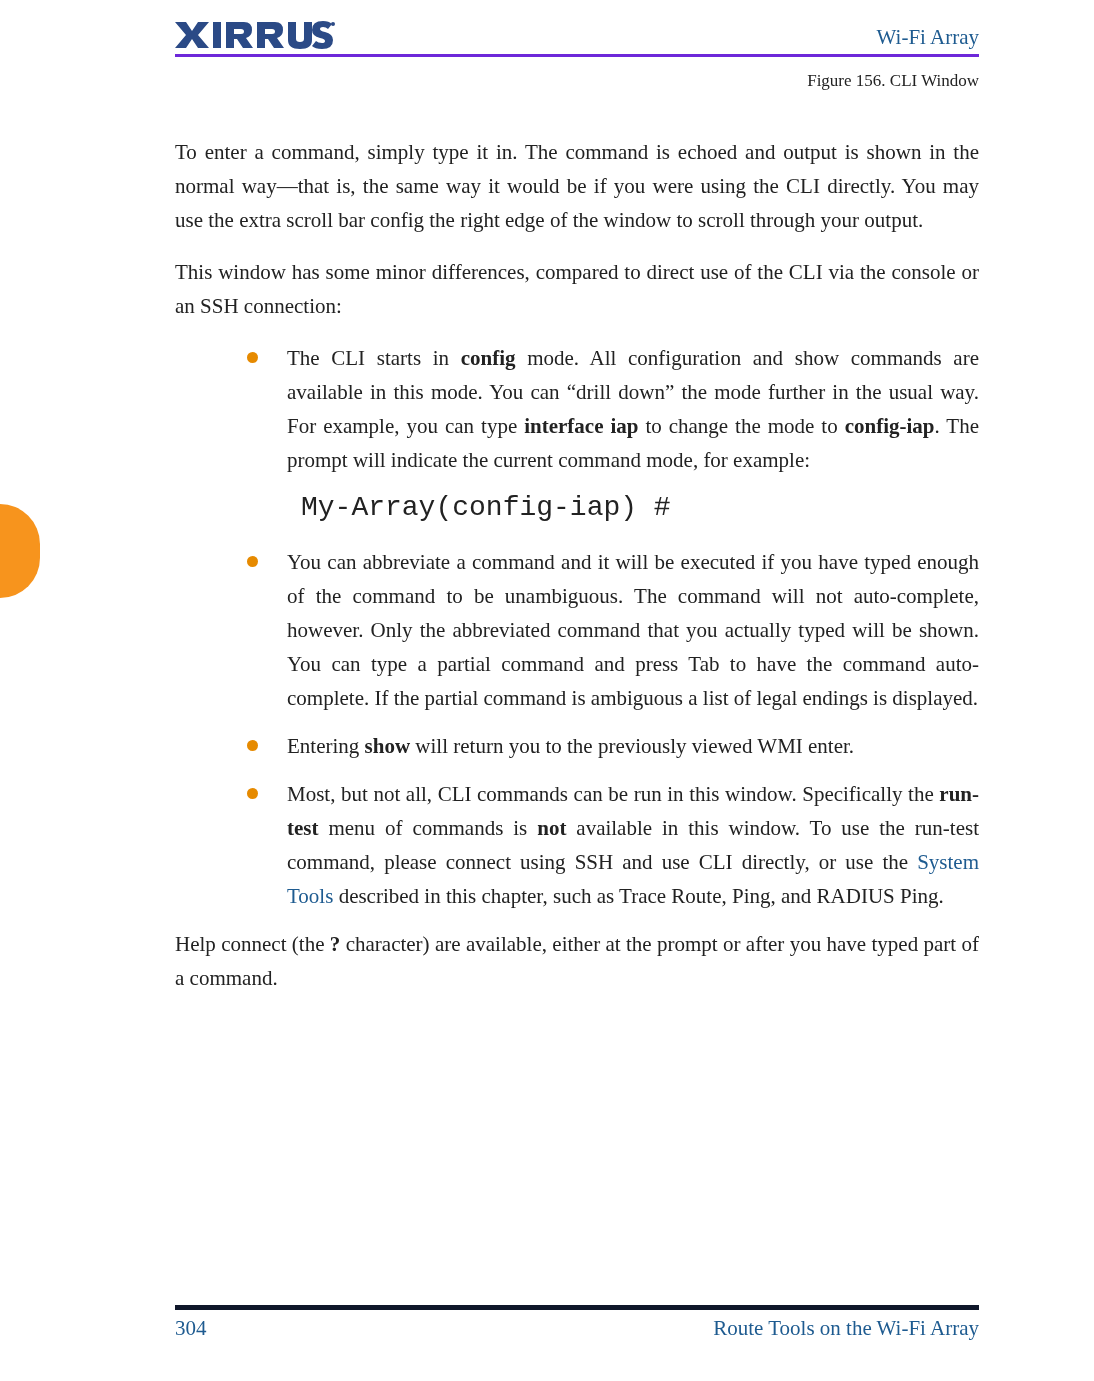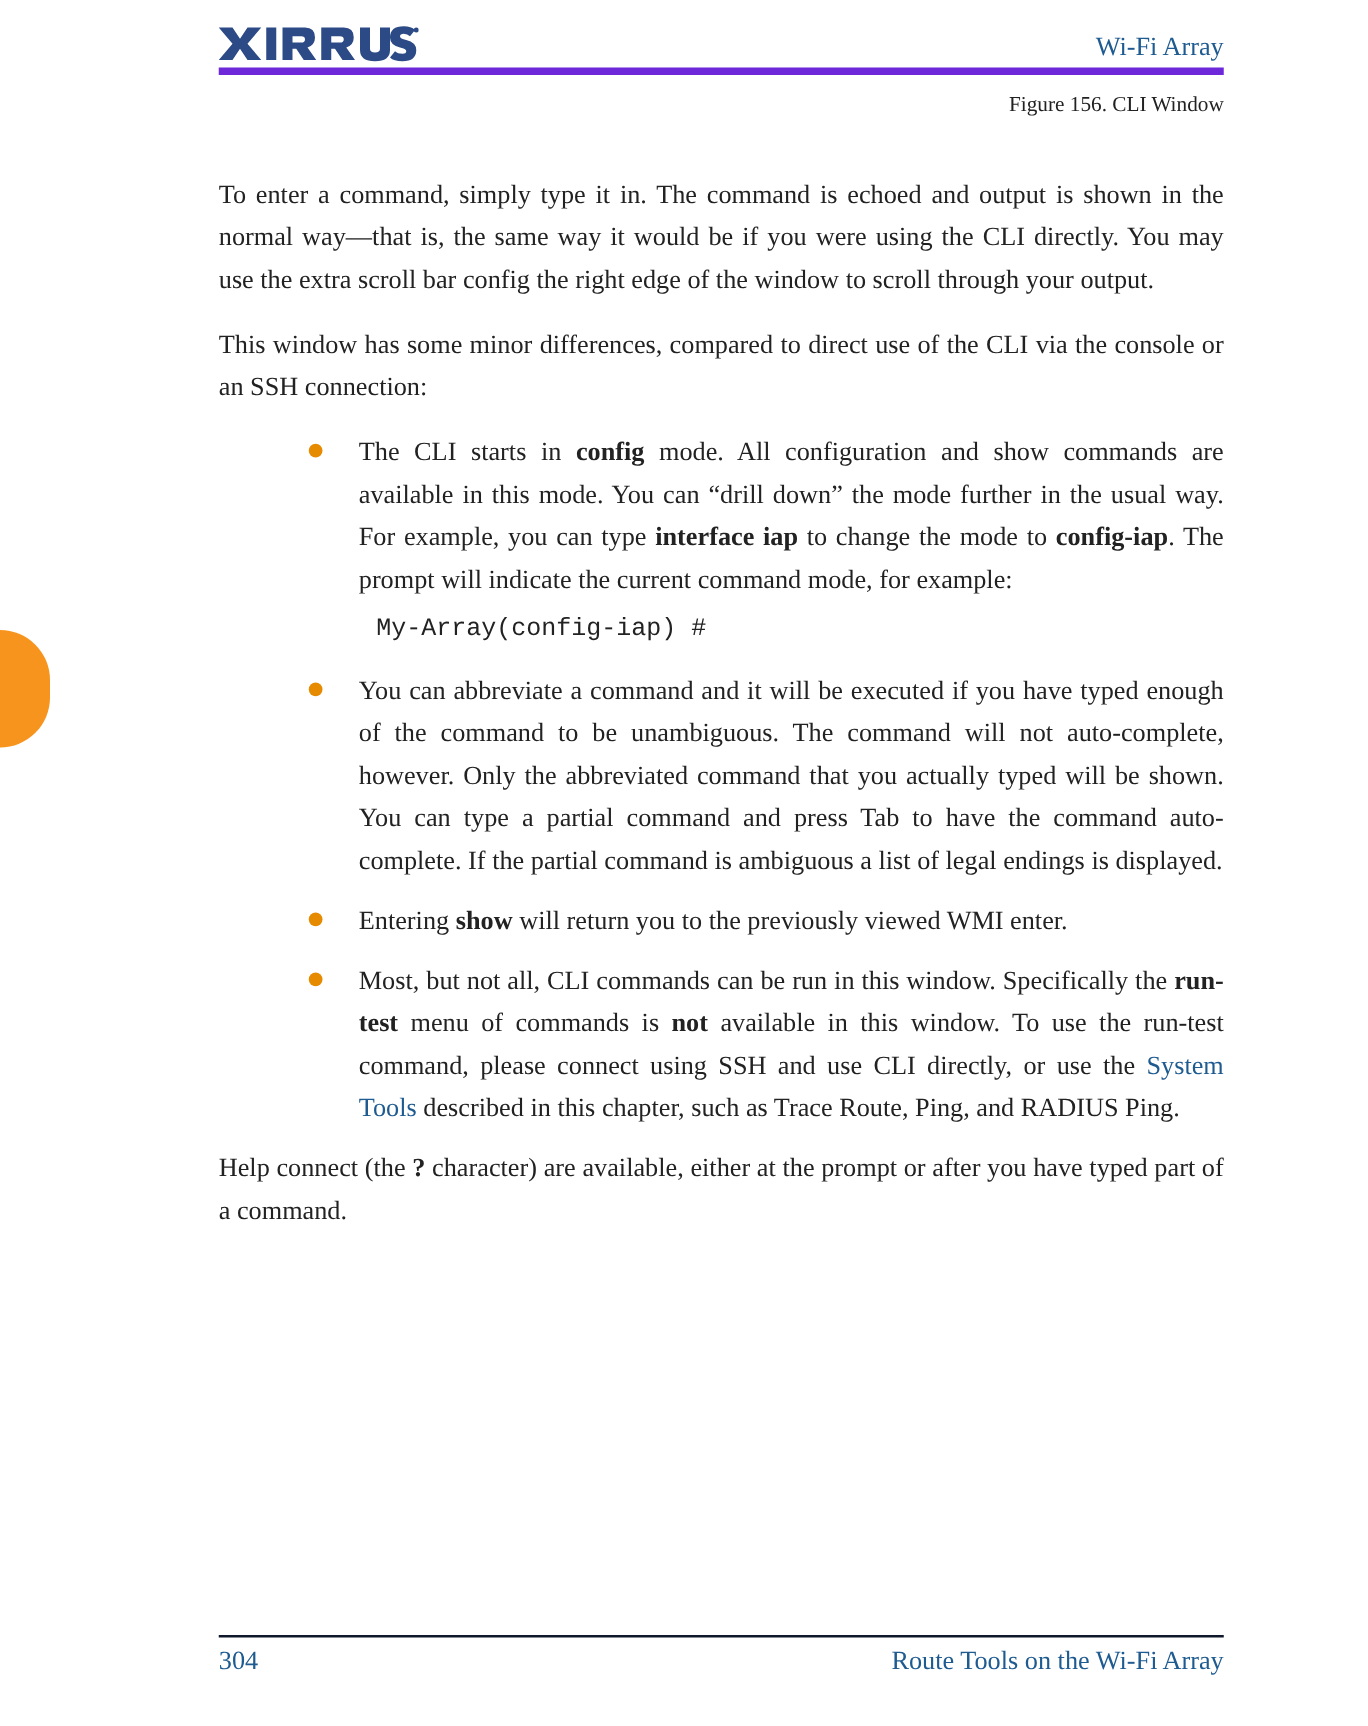--- a/index.html
+++ b/index.html
@@ -17,21 +17,21 @@
     }
     .page {
       padding: 20px 115px 0 175px;
       position: relative;
       height: 100%;
     }
     .header {
       display: flex;
       justify-content: space-between;
       align-items: flex-end;
-      border-bottom: 6px solid #6d28d9;
+      border-bottom: 3px solid #6d28d9;
       padding-bottom: 4px;
       margin-bottom: 14px;
     }
     .logo {
       display: flex;
       align-items: center;
       color: #3b5998;
       font-weight: bold;
       font-size: 26px;
       letter-spacing: 0.5px;
@@ -77,21 +77,21 @@
       position: absolute;
       left: 0;
       top: 11px;
       width: 11px;
       height: 11px;
       background: #e68a00;
       border-radius: 50%;
     }
     .code-line {
       font-family: "Courier New", Courier, monospace;
-      font-size: 20px;
+      font-size: 28px;
       margin-left: 14px;
       margin-top: 8px;
       color: #222;
     }
     .b { font-weight: bold; }
     .link-blue { color: #1e5b90; }
     .side-tab {
       position: absolute;
       left: 0;
       top: 504px;
@@ -99,21 +99,21 @@
       height: 94px;
       background: #f7941d;
       border-top-right-radius: 48px;
       border-bottom-right-radius: 48px;
     }
     .footer {
       position: absolute;
       bottom: 40px;
       left: 175px;
       right: 115px;
-      border-top: 2px solid #0f172a;
+      border-top: 5px solid #0f172a;
       padding-top: 6px;
       display: flex;
       justify-content: space-between;
       font-size: 21px;
     }
     .footer-page {
       color: #1e5b90;
     }
     .footer-section {
       color: #1e5b90;

